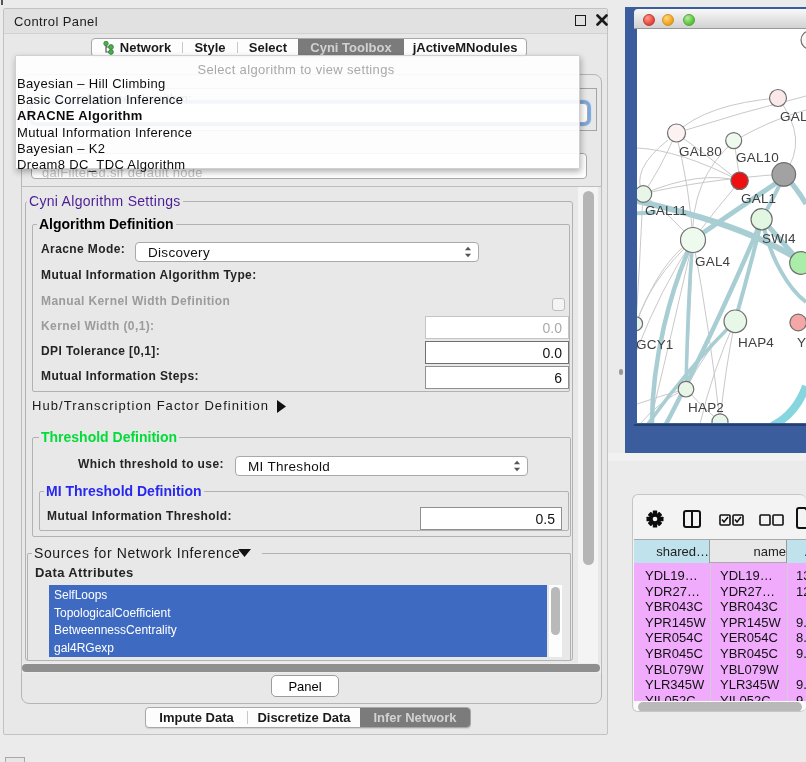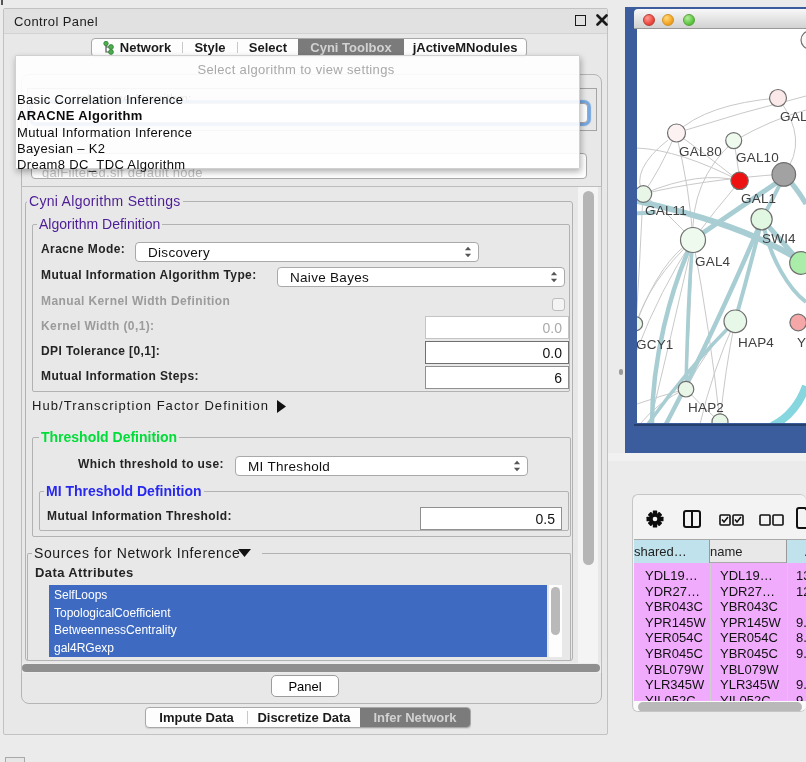--- a/index.html
+++ b/index.html
@@ -30,21 +30,21 @@
 #popup { left:15px; top:55px; width:565px; height:114px; background:rgba(255,255,255,0.90); border:1px solid #d0d0d0; box-shadow:1px 3px 6px rgba(0,0,0,0.30); border-radius:1px; }
 #popup .prow { position:absolute; left:1px; right:4px; height:16px; font-size:13px; color:#0c0c0c; white-space:nowrap; letter-spacing:0.35px; }
 
 #macwin { left:625px; top:7px; width:181px; height:446px; background:#3b5d9d; }
 #mactitle { left:9px; top:2px; right:0; height:20px; background:linear-gradient(#f8f8f8,#d2d2d2); border-bottom:1px solid #999; border-top-left-radius:4px; }
 #netview { left:12px; top:22px; width:169px; height:394px; background:#ffffff; overflow:hidden; }
 .light { position:absolute; top:5px; width:12px; height:12px; border-radius:50%; }
 
 #tphead { left:622px; top:461px; width:184px; height:26px; background:#e2e2e2; }
 #tpanel { left:632px; top:494px; width:174px; height:218px; background:#f3f3f3; border:1px solid #c6c6c6; border-radius:6px; border-right:none; overflow:hidden; }
-.hcell { position:absolute; top:0; height:24px; border-right:1px solid #9a9a9a; font-size:13px; color:#222; text-align:left; padding-top:4px; }
+.hcell { position:absolute; top:0; height:24px; border-right:1px solid #9a9a9a; font-size:13px; color:#222; text-align:right; padding-top:4px; }
 .trow { position:absolute; font-size:13px; color:#111; white-space:pre; }
 </style>
 </head>
 <body>
 <div id="stage">
   <div class="abs" style="left:1px;top:0;width:2px;height:5px;background:#555;"></div>
 
   <div id="cpwin" class="abs">
     <div id="cphead" class="abs">
         <span class="title">Control Panel</span>
@@ -80,37 +80,30 @@
       </div>
 
       <div class="combo abs" style="left:10px;top:28px;width:556px;height:20px;box-shadow:0 0 1px 3px rgba(90,150,220,0.8);"></div>
 
       <div class="abs" style="left:-1px;top:111px;width:581px;height:487px;border:1px solid #bdbdbd;background:#e8e8e8;"></div>
 
       <div class="gbox" style="left:3px;top:126px;width:548px;height:460px;border-radius:3px;">
         <span class="gtitle" style="color:#4c1d95;left:1px;letter-spacing:0.3px;">Cyni Algorithm Settings</span>
 
         <div class="gbox" style="left:6px;top:22px;width:538px;height:168px;">
-          <span class="gtitle" style="color:#4c1d95;font-weight:normal;">Algorithm Definition</span>
+          <span class="gtitle" style="color:#000000;font-weight:bold;">Algorithm Definition</span>
           <span class="fldlabel" style="left:8px;top:17px;">Aracne Mode:</span>
           <div class="combo abs" style="left:102px;top:17px;width:344px;height:20px;">
               <span style="position:absolute;left:12px;top:2px;">Discovery</span>
               <svg class="arr" viewBox="0 0 9 14">
                 <path d="M4.5 1 L8 5 L1 5 Z" fill="#555"></path>
                 <path d="M4.5 13 L8 9 L1 9 Z" fill="#555"></path>
               </svg>
             </div>
           <span class="fldlabel" style="left:8px;top:43px;">Mutual Information Algorithm Type:</span>
-          <div class="combo abs" style="left:244px;top:42px;width:288px;height:20px;">
-              <span style="position:absolute;left:12px;top:2px;">Naive Bayes</span>
-              <svg class="arr" viewBox="0 0 9 14">
-                <path d="M4.5 1 L8 5 L1 5 Z" fill="#555"></path>
-                <path d="M4.5 13 L8 9 L1 9 Z" fill="#555"></path>
-              </svg>
-            </div>
           <span class="fldlabel" style="left:8px;top:69px;color:#9b9b9b;">Manual Kernel Width Definition</span>
           <div class="abs" style="left:519px;top:73px;width:13px;height:13px;background:#f4f4f4;border:1px solid #bdbdbd;border-radius:3px;"></div>
           <span class="fldlabel" style="left:8px;top:94px;color:#9b9b9b;">Kernel Width (0,1):</span>
           <div class="tfield" style="left:392px;top:91px;width:144px;height:23px;color:#aaa;border-color:#c4c4c4;">0.0</div>
           <span class="fldlabel" style="left:8px;top:119px;">DPI Tolerance [0,1]:</span>
           <div class="tfield" style="left:392px;top:116px;width:144px;height:23px;border-color:#6f6f6f;">0.0</div>
           <span class="fldlabel" style="left:8px;top:144px;">Mutual Information Steps:</span>
           <div class="tfield" style="left:392px;top:141px;width:144px;height:23px;">6</div>
         </div>
 
@@ -166,20 +159,21 @@
     <div class="segstrip abs" style="left:141px;top:698px;height:21px;">
       <div class="seg" style="width:101px;">Impute Data</div>
       <div class="segsep"></div>
       <div class="seg" style="width:112px;">Discretize Data</div>
       <div class="seg sel" style="width:110px;">Infer Network</div>
     </div>
   </div>
 
   <div id="popup" class="abs">
     <div class="prow" style="top:6px;color:#a9a9a9;text-align:center;">Select algorithm to view settings</div>
+    <div class="prow" style="top:20px;">Bayesian – Hill Climbing</div>
     <div class="prow" style="top:36px;">Basic Correlation Inference</div>
     <div class="prow bold" style="top:52px;">ARACNE Algorithm</div>
     <div class="prow" style="top:69px;">Mutual Information Inference</div>
     <div class="prow" style="top:85px;">Bayesian – K2</div>
     <div class="prow" style="top:101px;">Dream8 DC_TDC Algorithm</div>
   </div>
 
   <div id="macwin" class="abs">
     <div id="mactitle" class="abs">
       <span class="light" style="left:9px;background:radial-gradient(circle at 35% 30%,#ff9a94,#ee4b40 60%,#c33a30);border:1px solid #b93b32;"></span>

